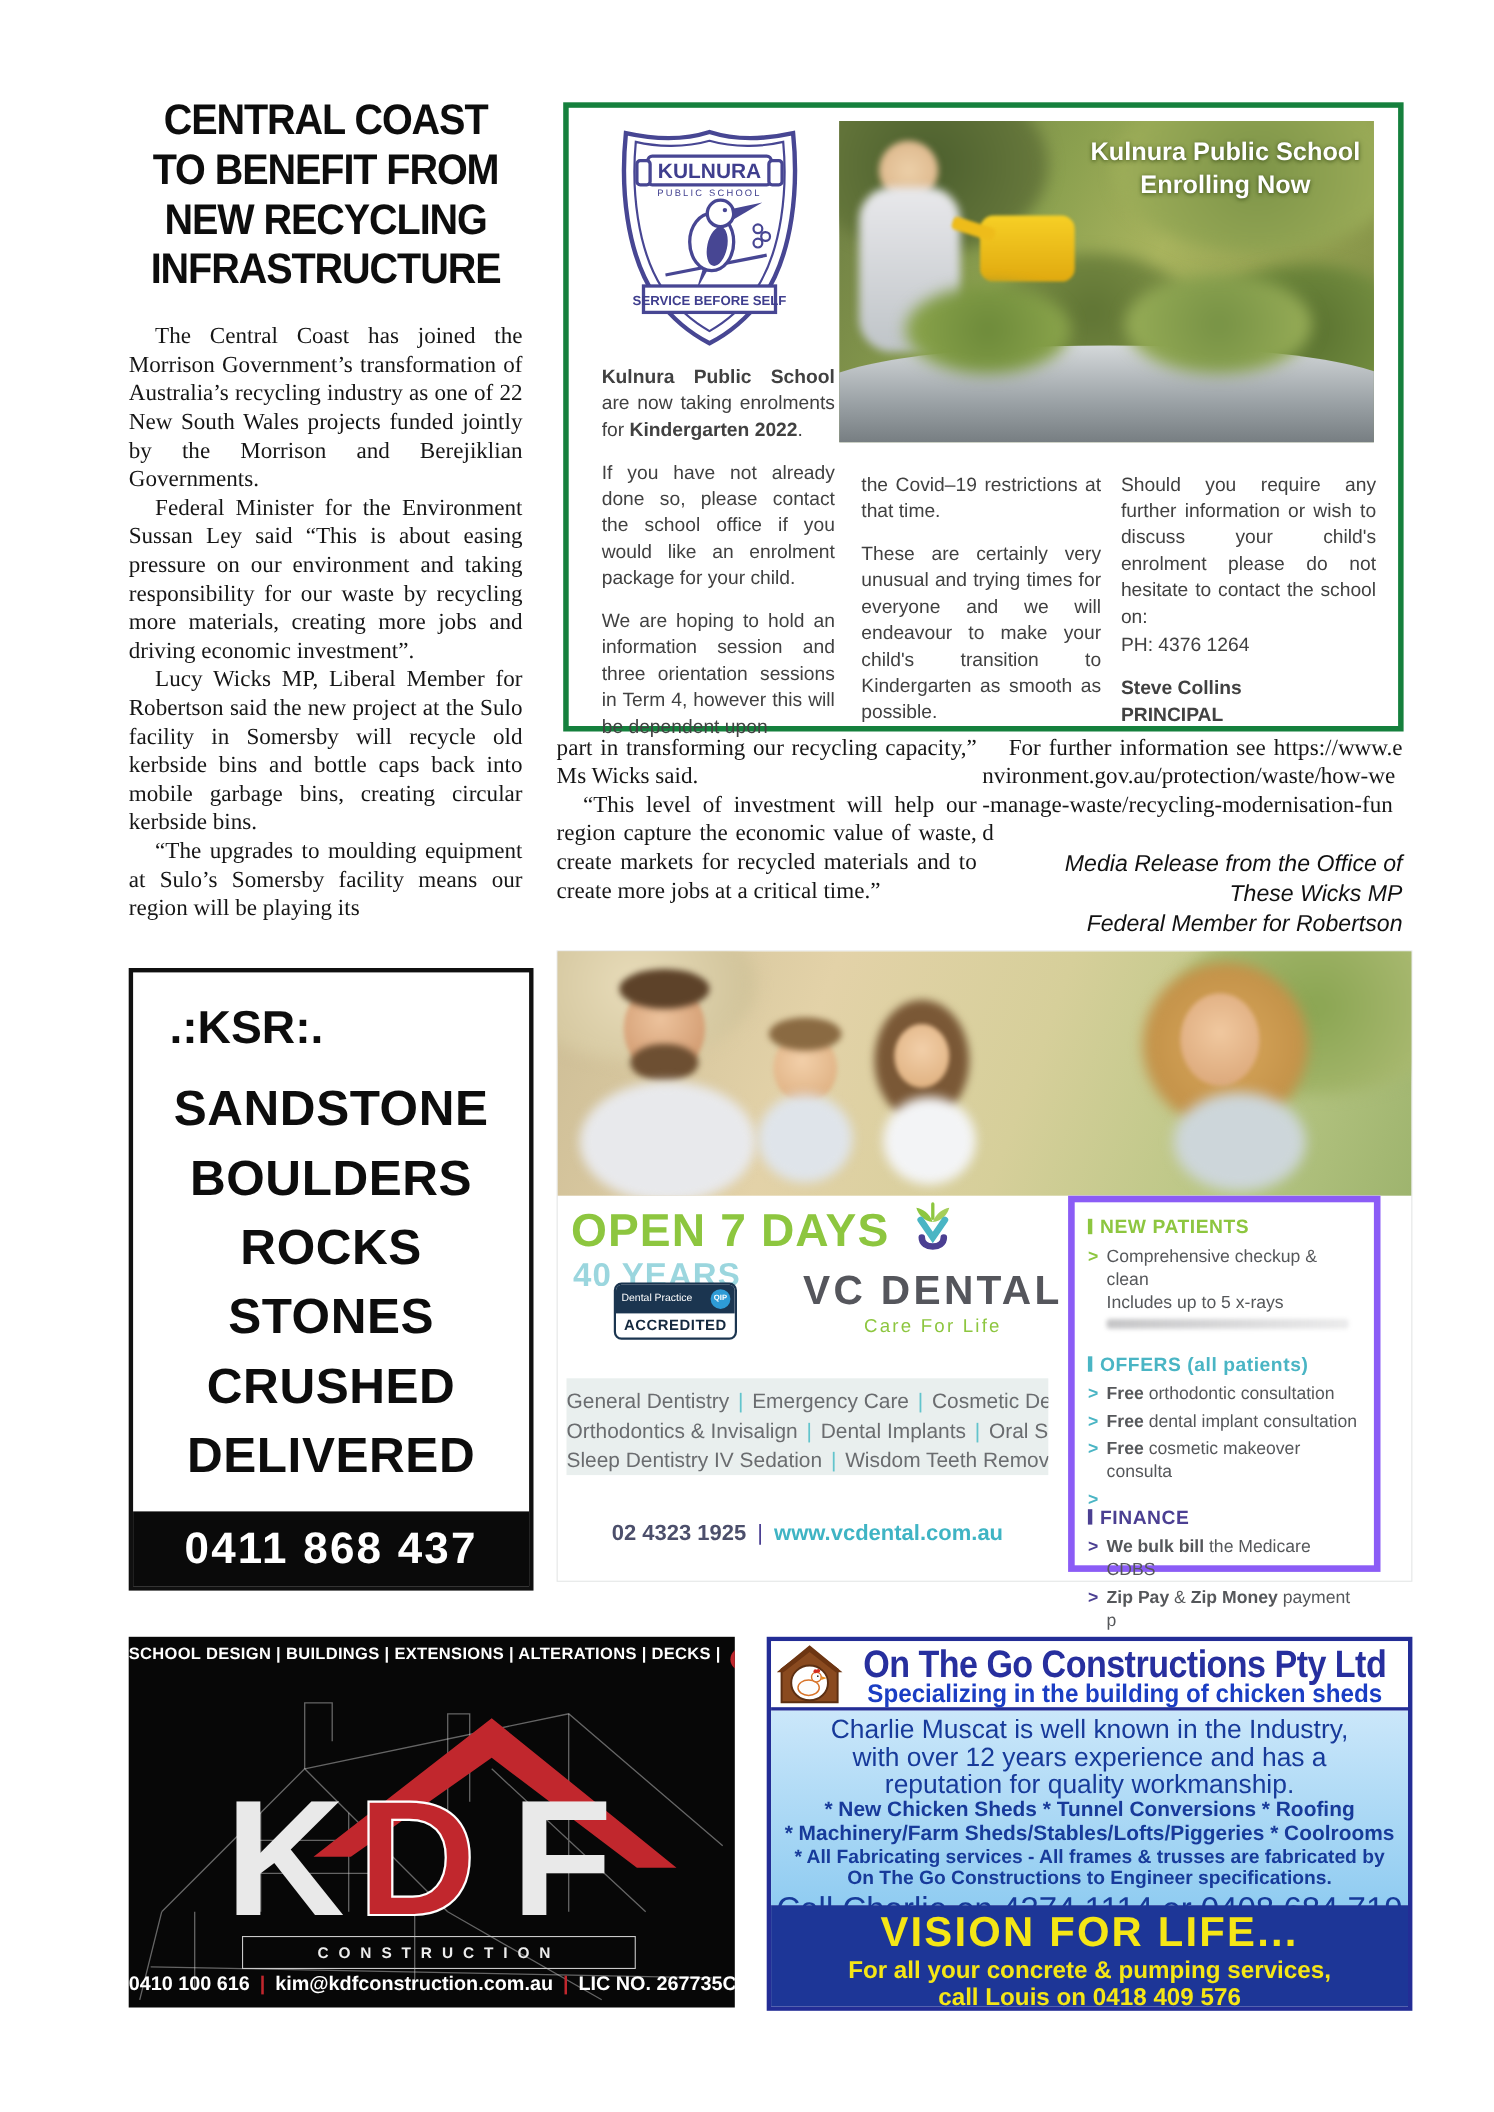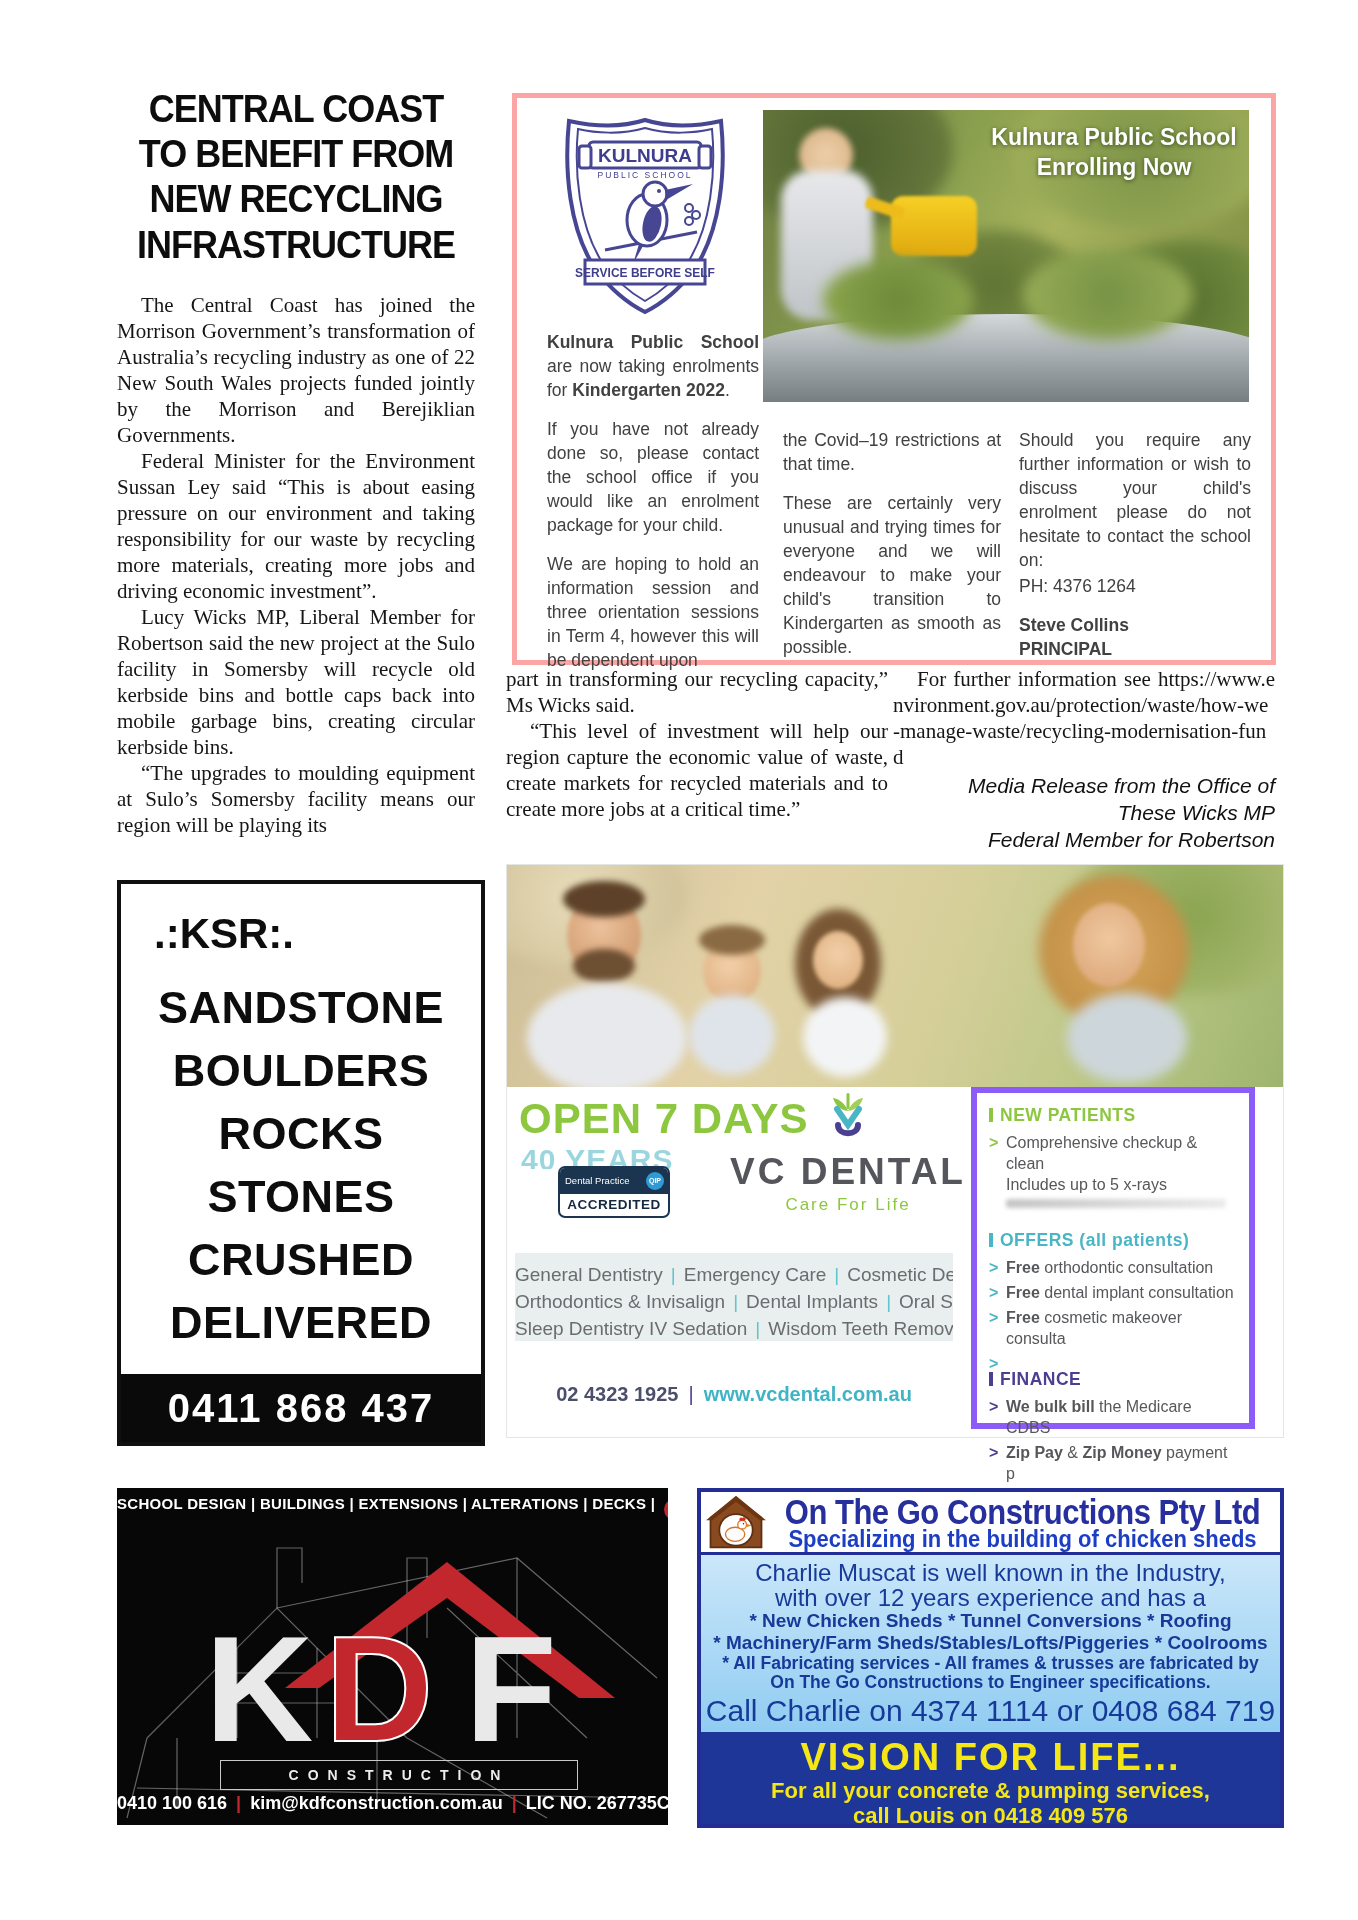--- a/index.html
+++ b/index.html
@@ -16,21 +16,21 @@
   .article p{margin:0;text-indent:24px;}
   .article p.noindent{text-indent:0;}
   .col1{left:117px;top:292px;width:358px;}
   .cont-left{left:506px;top:666px;width:382px;}
   .cont-right{left:893px;top:666px;width:382px;}
   .cont-right p{overflow-wrap:break-word;word-break:break-all;}
   .attribution{margin-top:2px;text-align:right;font-style:italic;font-size:21px;line-height:27px;
     font-family:"Liberation Sans", sans-serif;color:#111;}
 
   
-  .school{left:512px;top:93px;width:754px;height:562px;border:5px solid #fca5a5;background:#fff;}
+  .school{left:512px;top:93px;width:754px;height:562px;border:5px solid #15803d;background:#fff;}
   .school-text{font-size:17.5px;line-height:24px;color:#414141;text-align:justify;}
   .school-text p{margin:0 0 15px 0;}
   .s-col1{left:30px;top:232px;width:212px;}
   .s-col2{left:266px;top:330px;width:218px;}
   .s-col3{left:502px;top:330px;width:232px;}
   .school-photo{left:246px;top:12px;width:486px;height:292px;overflow:hidden;
     background:linear-gradient(120deg,#6b7a42 0%,#8ba04f 35%,#a9b45e 55%,#77863f 100%);}
   .blob{position:absolute;border-radius:50%;filter:blur(7px);}
   .photo-title{position:absolute;right:10px;top:12px;width:250px;text-align:center;color:#fff;
     font-weight:bold;font-size:23px;line-height:30px;text-shadow:0 1px 4px rgba(40,60,10,.8);}
@@ -350,20 +350,21 @@
         <circle cx="44" cy="29.5" r="2" fill="#d42b1f"></circle>
         <polygon points="47,35 53,37 47,39" fill="#e88c1e"></polygon>
         <circle cx="43.5" cy="35" r="0.9" fill="#333"></circle>
       </svg>
       <div class="otg-title">On The Go Constructions Pty Ltd</div>
       <div class="otg-sub">Specializing in the building of chicken sheds</div>
     </div>
     <div class="otg-mid">
       <div class="otg-body">Charlie Muscat is well known in the Industry,</div>
       <div class="otg-body">with over 12 years experience and has a</div>
+      <div class="otg-body">reputation for quality workmanship.</div>
       <div class="otg-bullet">* New Chicken Sheds * Tunnel Conversions * Roofing</div>
       <div class="otg-bullet">* Machinery/Farm Sheds/Stables/Lofts/Piggeries * Coolrooms</div>
       <div class="otg-fab">* All Fabricating services  -  All frames &amp; trusses are fabricated by</div>
       <div class="otg-fab">On The Go Constructions to Engineer specifications.</div>
       <div class="otg-call">Call Charlie on 4374 1114 or 0408 684 719</div>
     </div>
     <div class="otg-bot">
       <div class="vision">VISION FOR LIFE...</div>
       <div class="vision-sub">For all your concrete &amp; pumping services,</div>
       <div class="vision-sub">call Louis on 0418 409 576</div>

